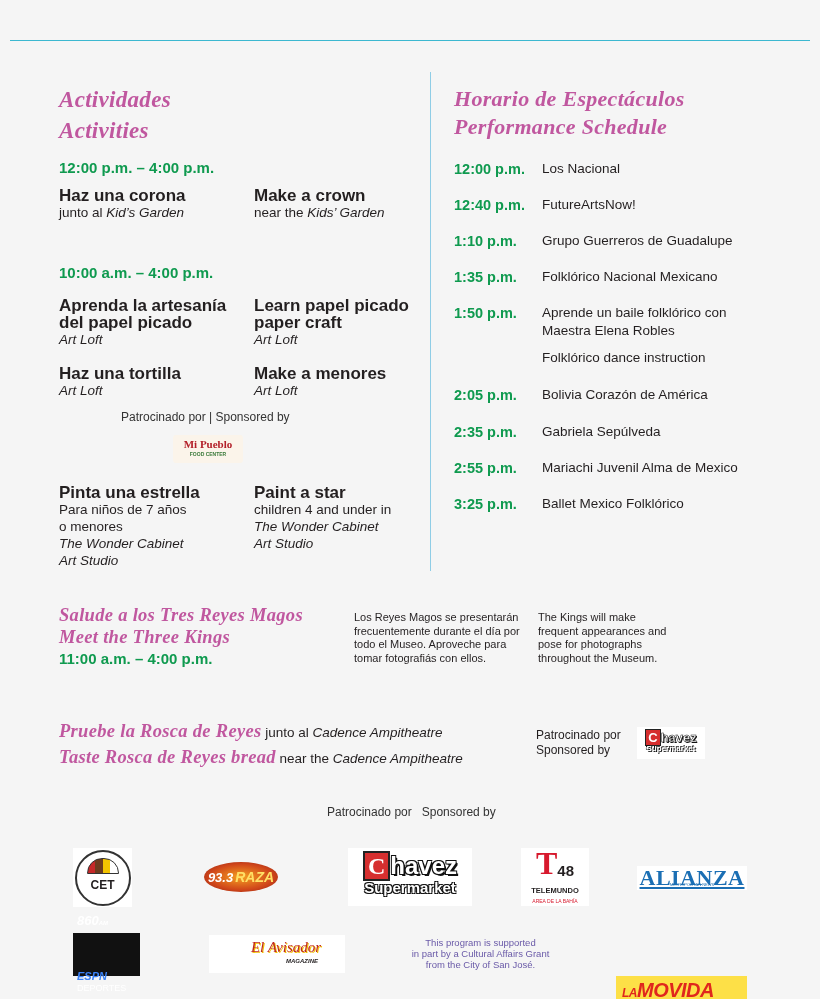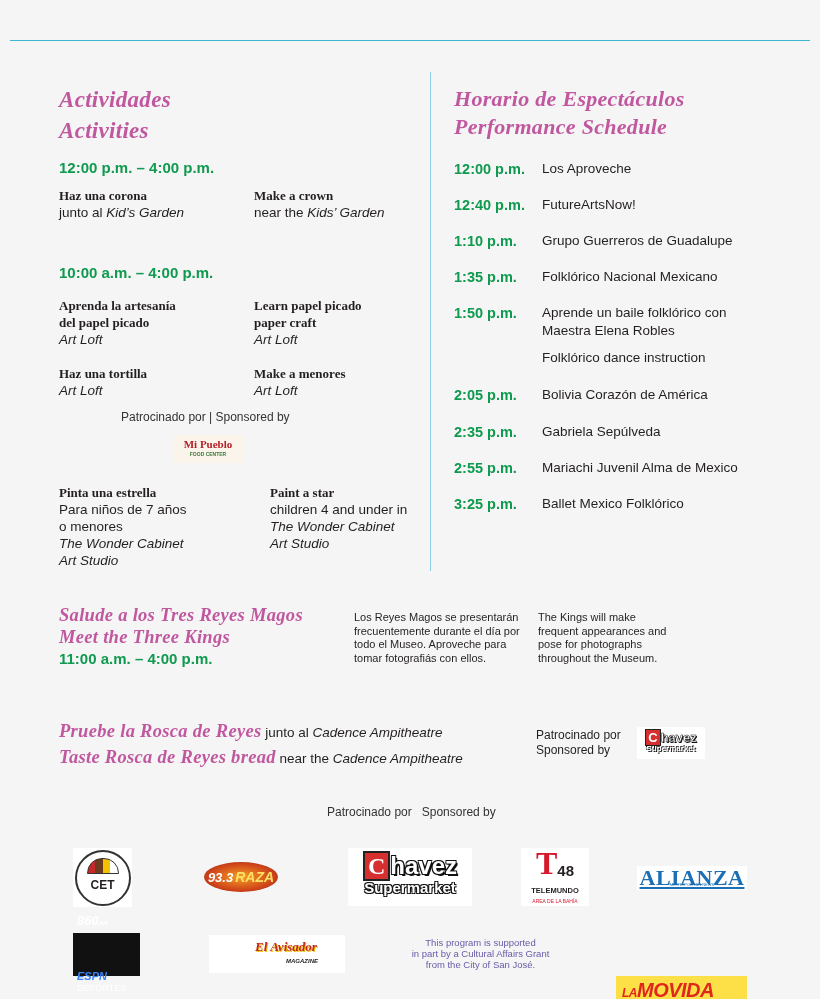--- a/index.html
+++ b/index.html
@@ -8,21 +8,21 @@
       font-family:"Liberation Sans", "DejaVu Sans", sans-serif; color:#231f20;
     }
     .abs { position:absolute; }
     .topline { left:10px; top:40px; width:800px; height:1px; background:#3cb8d0; }
     .vdiv { left:430px; top:72px; width:1px; height:499px; background:#8fcde6; }
     .serif-head {
       font-family:"Liberation Serif", "DejaVu Serif", serif; font-style:italic; font-weight:bold;
       color:#c0579f; letter-spacing:0.3px;
     }
     .green { color:#0f9a4f; font-weight:bold; }
-    .bold { font-weight:bold; font-size:13px; line-height:17px; color:#231f20;font-family:Liberation Serif, serif; }
+    .bold { font-weight:bold; font-size:17px; line-height:17px; color:#231f20; }
     .reg { font-size:13.5px; line-height:17px; color:#231f20; }
     .it { font-style:italic; }
     .small { font-size:11px; line-height:13.5px; color:#231f20; }
     .sched-row { position:absolute; left:454px; font-size:13.5px; line-height:18px; }
     .sched-time { position:absolute; left:0; width:88px; color:#0f9a4f; font-weight:bold; font-size:14.5px; }
     .sched-name { position:absolute; left:88px; width:240px; color:#231f20; }
     .logo { position:absolute; display:flex; align-items:center; justify-content:center; }
   </style>
 </head>
 <body>
@@ -75,35 +75,35 @@
   <span style="font-size:5px;color:#3a7a3a;font-weight:bold;">FOOD CENTER</span>
 </div>
 
 <div class="abs" style="left:59px;top:484px;width:190px;">
   <div class="bold">Pinta una estrella</div>
   <div class="reg">Para niños de 7 años</div>
   <div class="reg">o menores</div>
   <div class="reg it">The Wonder Cabinet</div>
   <div class="reg it">Art Studio</div>
 </div>
-<div class="abs" style="left:254px;top:484px;width:170px;margin-left:16px;">
+<div class="abs" style="left:254px;top:484px;width:170px;">
   <div class="bold">Paint a star</div>
   <div class="reg">children 4 and under in</div>
   <div class="reg it">The Wonder Cabinet</div>
   <div class="reg it">Art Studio</div>
 </div>
 
 <div class="abs serif-head" style="left:454px;top:85px;font-size:22px;line-height:28px;">
   <div>Horario de Espectáculos</div>
   <div>Performance Schedule</div>
 </div>
 
 <div class="sched-row" style="top:160px;">
   <span class="sched-time">12:00 p.m.</span>
-  <span class="sched-name">Los Aproveche</span>
+  <span class="sched-name">Los Nacional</span>
 </div>
 <div class="sched-row" style="top:196px;">
   <span class="sched-time">12:40 p.m.</span>
   <span class="sched-name">FutureArtsNow!</span>
 </div>
 <div class="sched-row" style="top:232px;">
   <span class="sched-time">1:10 p.m.</span>
   <span class="sched-name">Grupo Guerreros de Guadalupe</span>
 </div>
 <div class="sched-row" style="top:268px;">
@@ -202,21 +202,21 @@
   <span style="font-size:4px;color:#1b6fb4;line-height:4px;margin-top:-4px;">METROPOLITAN NEWS</span>
 </div>
 
 <div class="logo" style="left:73px;top:933px;width:67px;height:43px;background:#111;flex-direction:column;align-items:flex-start;padding-left:4px;box-sizing:border-box;line-height:12px;">
   <div style="color:#fff;font-weight:bold;font-style:italic;font-size:13px;"><span>860</span><span style="font-size:6px;">AM</span></div>
   <span style="color:#3b82f6;font-weight:bold;font-style:italic;font-size:11px;margin-top:41px;">ESPN</span>
   <span style="color:#fff;font-size:9px;">DEPORTES</span>
 </div>
 
 <div class="logo" style="left:209px;top:935px;width:136px;height:38px;background:#fff;flex-direction:column;line-height:14px;">
-  <span style="font-family:'Liberation Serif',serif;font-weight:bold;font-style:italic;color:#c0281e;font-size:13px;text-shadow:1px 1px 0 #f2c100;margin-left:18px;">El Avisador</span>
+  <span style="font-family:'Liberation Serif',serif;font-weight:normal;font-style:italic;color:#c0281e;font-size:15px;text-shadow:1px 1px 0 #f2c100;margin-left:18px;">El Avisador</span>
   <span style="font-weight:bold;font-style:italic;font-size:6px;margin-left:50px;">MAGAZINE</span>
 </div>
 
 <div class="abs" style="left:408px;top:937px;width:145px;text-align:center;font-size:9.5px;line-height:11px;color:#6a5aa8;">
   <div>This program is supported</div>
   <div>in part by a Cultural Affairs Grant</div>
   <div>from the City of San José.</div>
 </div>
 
 <div class="logo" style="left:616px;top:976px;width:131px;height:40px;background:#fde047;flex-direction:column;align-items:flex-start;padding-left:6px;box-sizing:border-box;line-height:18px;">

